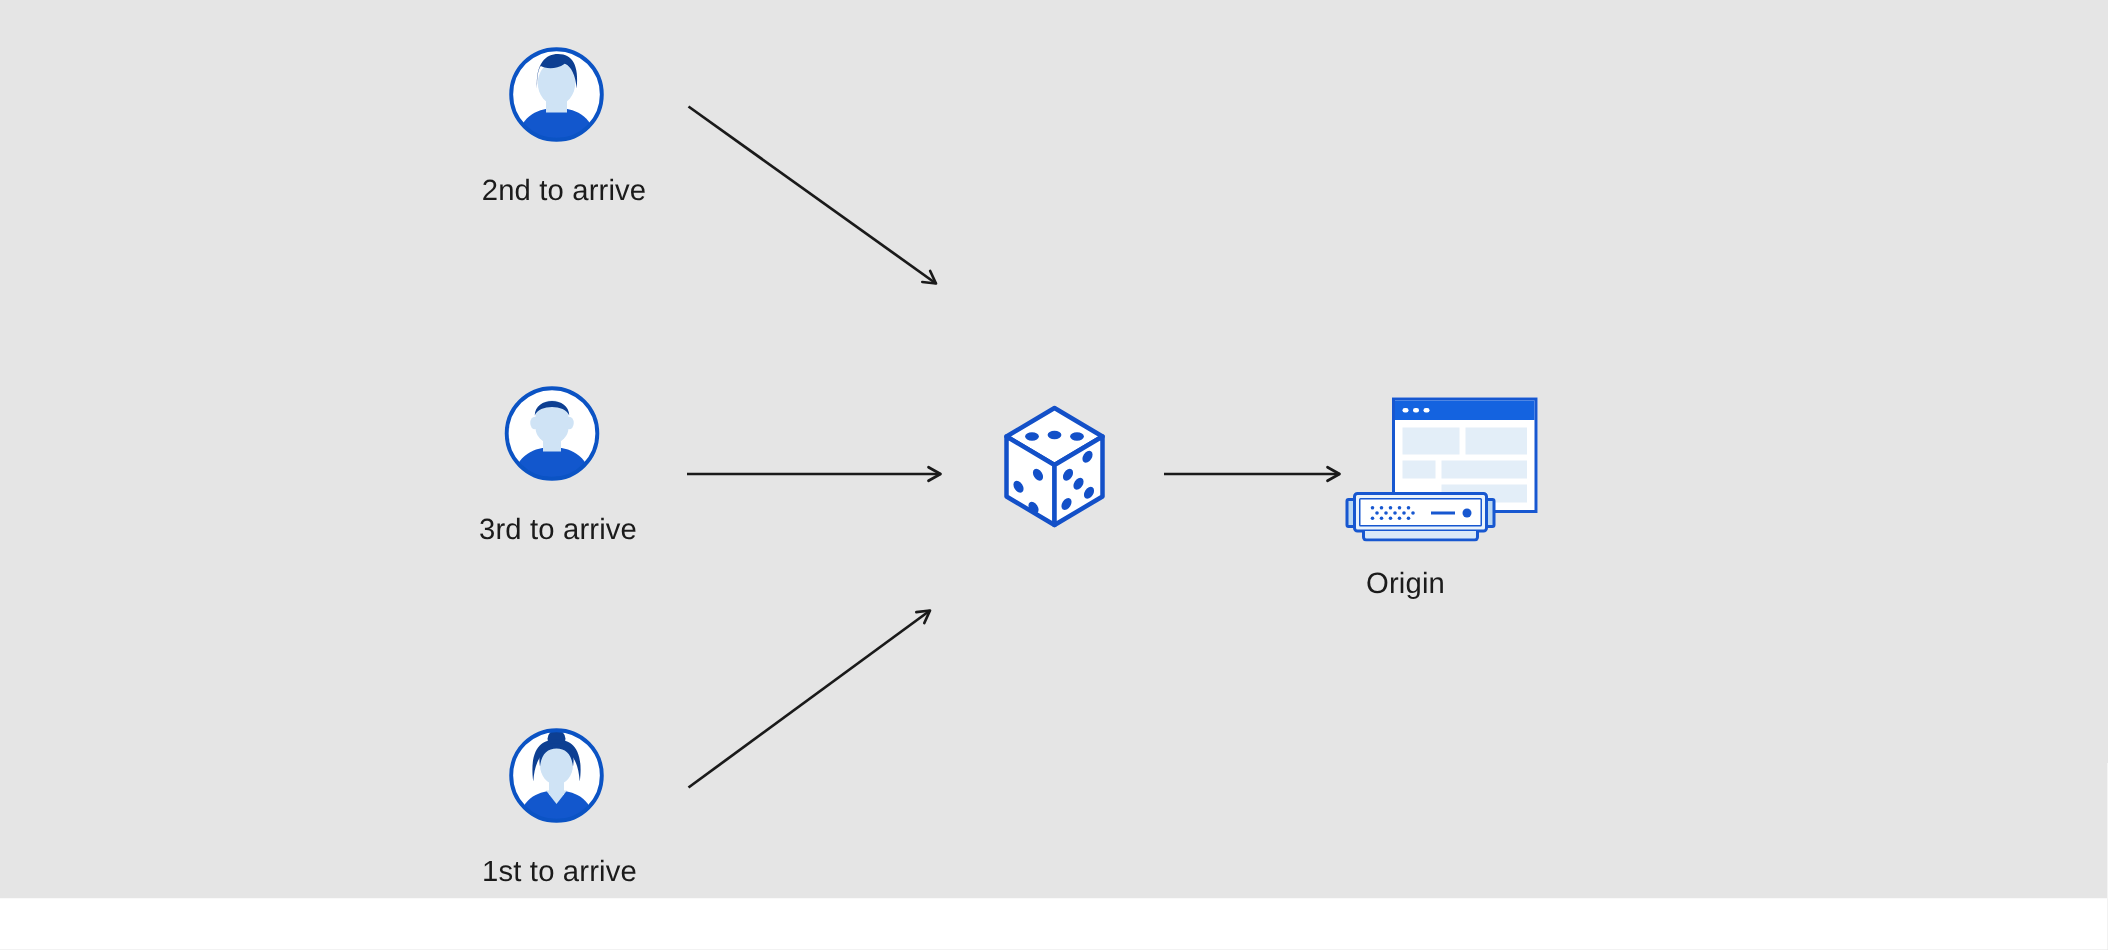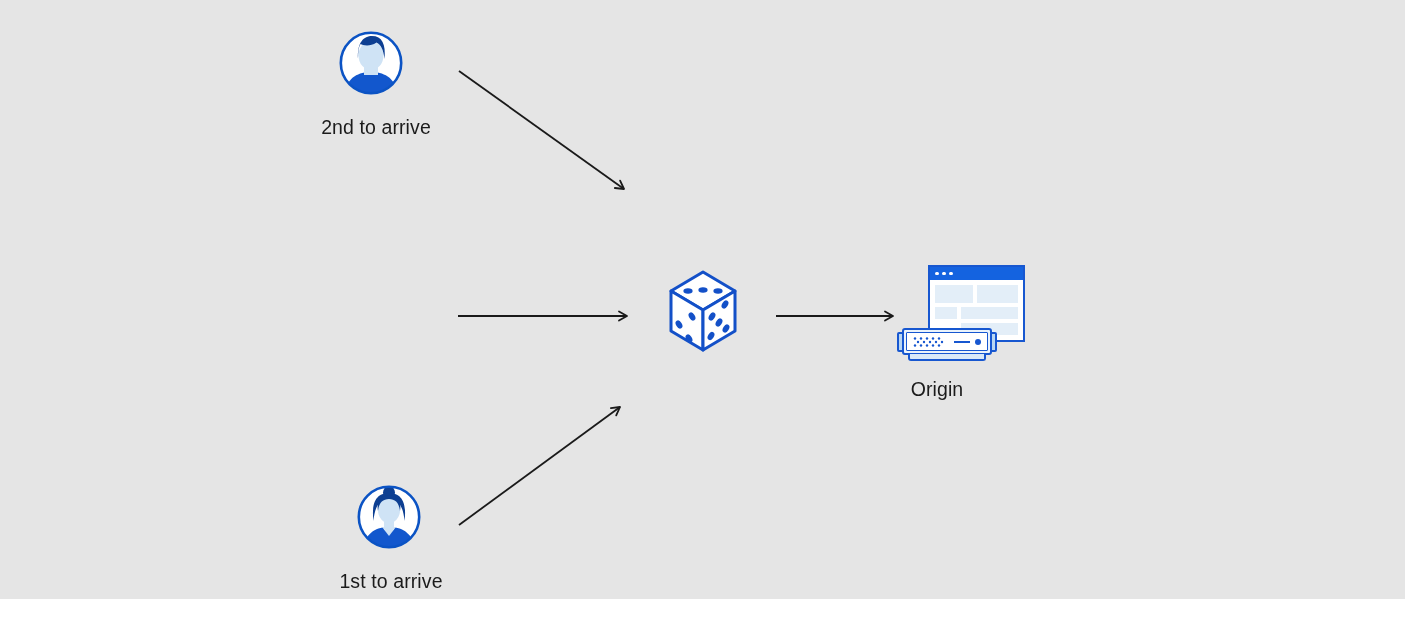--- a/index.html
+++ b/index.html
@@ -61,22 +61,42 @@
         <path d="M6,66 C8,47 21,42 33,42 C45,42 58,47 60,66 Z" fill="#1257cd"></path>
         <rect x="26" y="30" width="14" height="15" fill="#cfe3f5"></rect>
         <ellipse cx="33" cy="25.5" rx="12.5" ry="14.5" fill="#cfe3f5"></ellipse>
         <path d="M20,29 C19,12 26,6 34,6 C44,6 48,14 46.5,29 C45.5,20 43,14.5 38.5,12.5 C32,17 25,15.5 22.5,14 C20.5,17 20,22 20,29 Z" fill="#0d3f92"></path>
       </g>
       <circle cx="33" cy="33" r="30.2" fill="none" stroke="#0b53c4" stroke-width="2.6"></circle>
     </svg>
     <div class="node-label abs" style="left:-37px;top:86px;">2nd to arrive</div>
   </div>
 
+  <div class="abs" style="left:335px;top:256px;">
+    <svg width="66" height="66" viewBox="0 0 66 66">
+      <defs>
+          <clipPath id="c2">
+            <circle cx="33" cy="33" r="30.2"></circle>
+          </clipPath>
+        </defs>
+      <circle cx="33" cy="33" r="30.2" fill="#ffffff"></circle>
+      <g clip-path="url(#c2)">
+        <path d="M6,66 C8,48 21,42 33,42 C45,42 58,48 60,66 Z" fill="#1257cd"></path>
+        <rect x="27" y="31" width="12" height="14" fill="#cfe3f5"></rect>
+        <ellipse cx="21.5" cy="26" rx="3" ry="4.2" fill="#cfe3f5"></ellipse>
+        <ellipse cx="44.5" cy="26" rx="3" ry="4.2" fill="#cfe3f5"></ellipse>
+        <rect x="22" y="11" width="22" height="28.5" rx="10.5" fill="#cfe3f5"></rect>
+        <path d="M21.5,21 C21.5,8 44.5,8 44.5,21 C41.5,13.5 24.5,13.5 21.5,21 Z" fill="#0d3f92"></path>
+      </g>
+      <circle cx="33" cy="33" r="30.2" fill="none" stroke="#0b53c4" stroke-width="2.6"></circle>
+    </svg>
+    <div class="node-label abs" style="left:-38px;top:86px;">3rd to arrive</div>
+  </div>
 
-  <div class="abs" style="left:356px;top:484px;">
+  <div class="abs" style="left:338px;top:484px;">
     <svg width="66" height="66" viewBox="0 0 66 66">
       <defs>
           <clipPath id="c3">
             <circle cx="33" cy="33" r="30.2"></circle>
           </clipPath>
         </defs>
       <circle cx="33" cy="33" r="30.2" fill="#ffffff"></circle>
       <g clip-path="url(#c3)">
         <path d="M7,66 C9,48 21,43 33,43 C45,43 57,48 59,66 Z" fill="#1257cd"></path>
         <path d="M26,43 L33,52 L40,43 Z" fill="#cfe3f5"></path>

